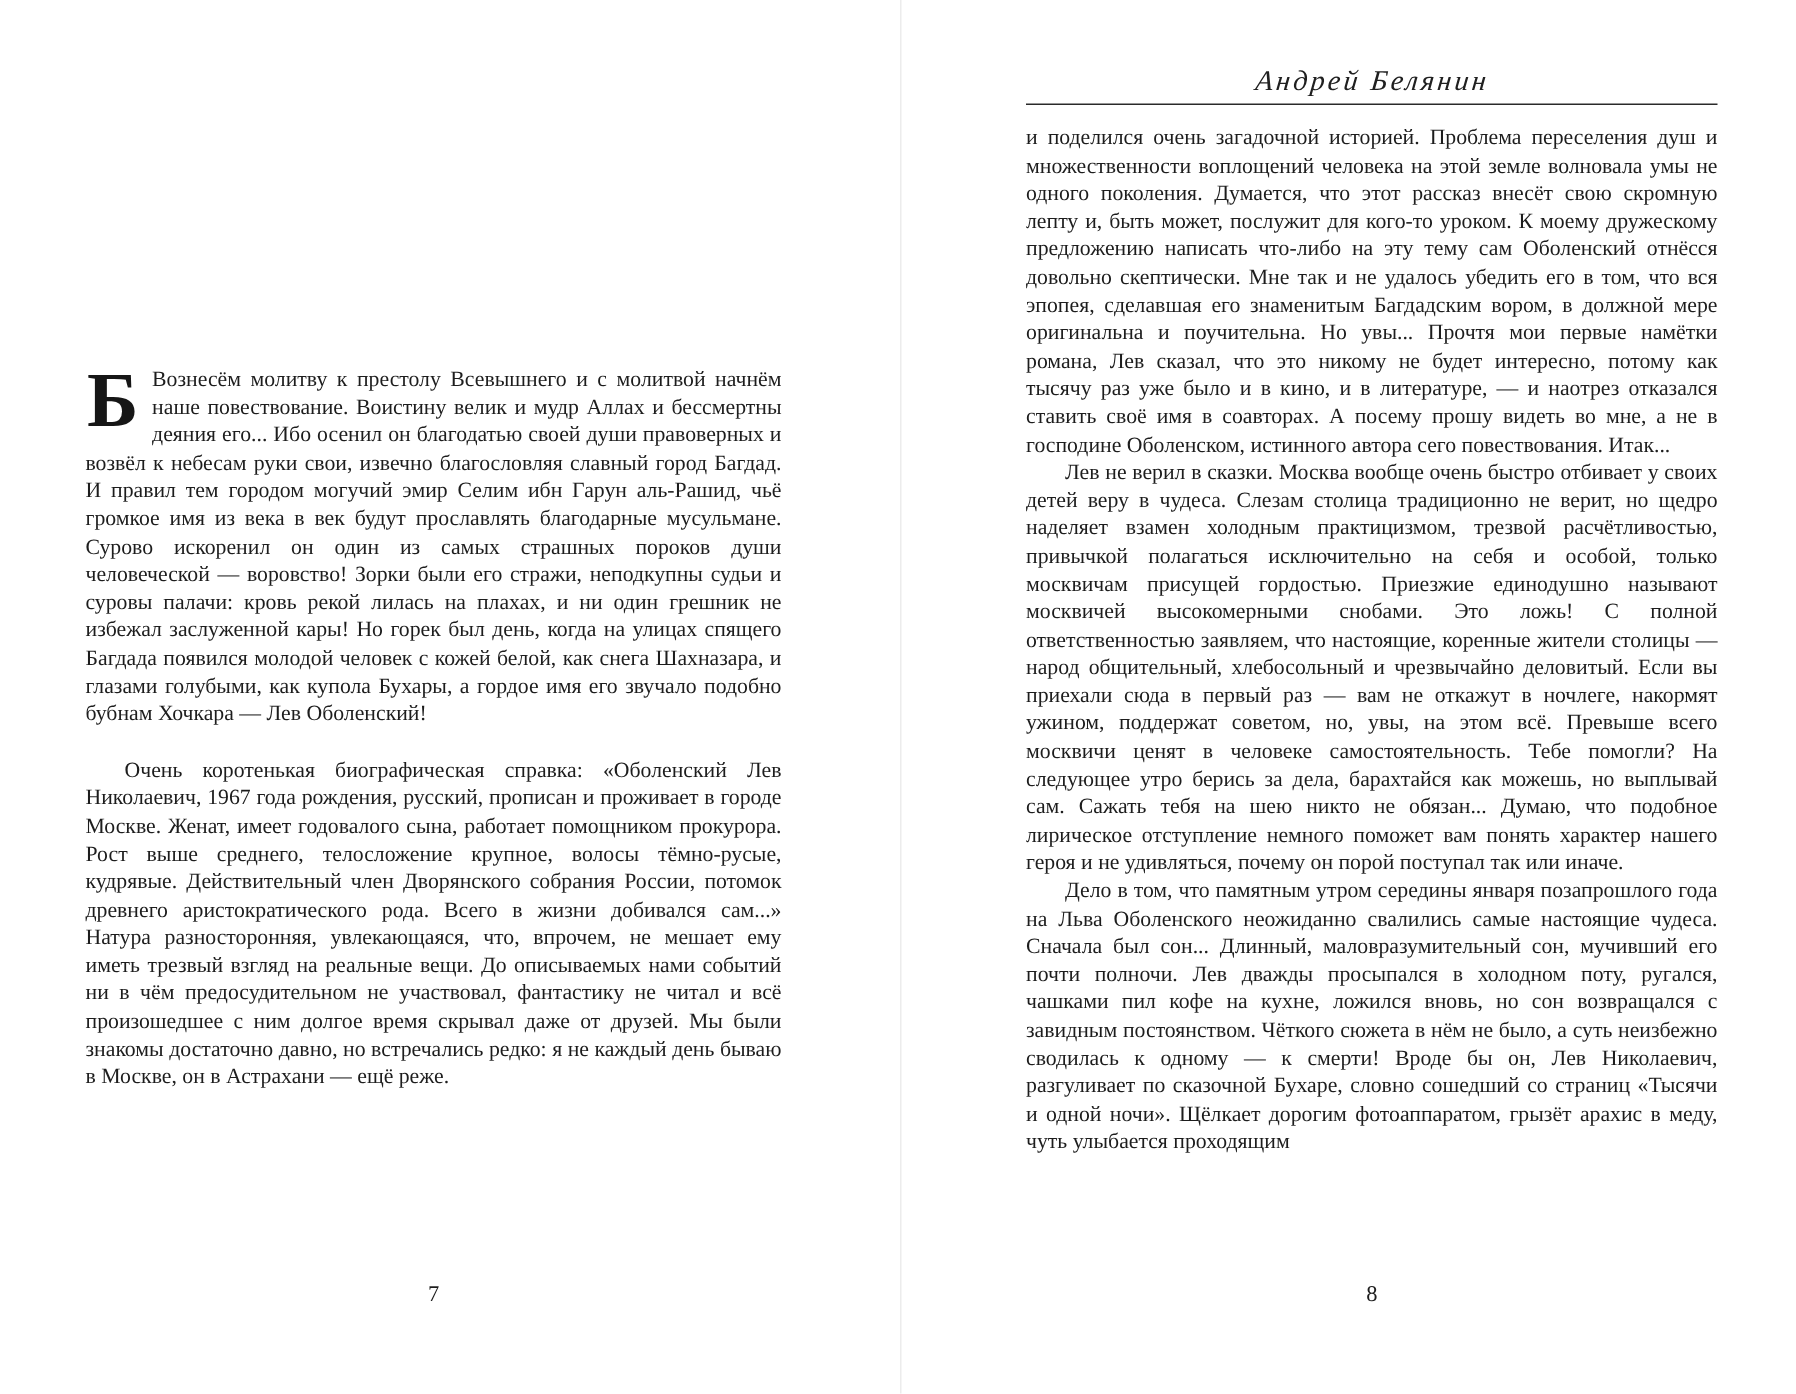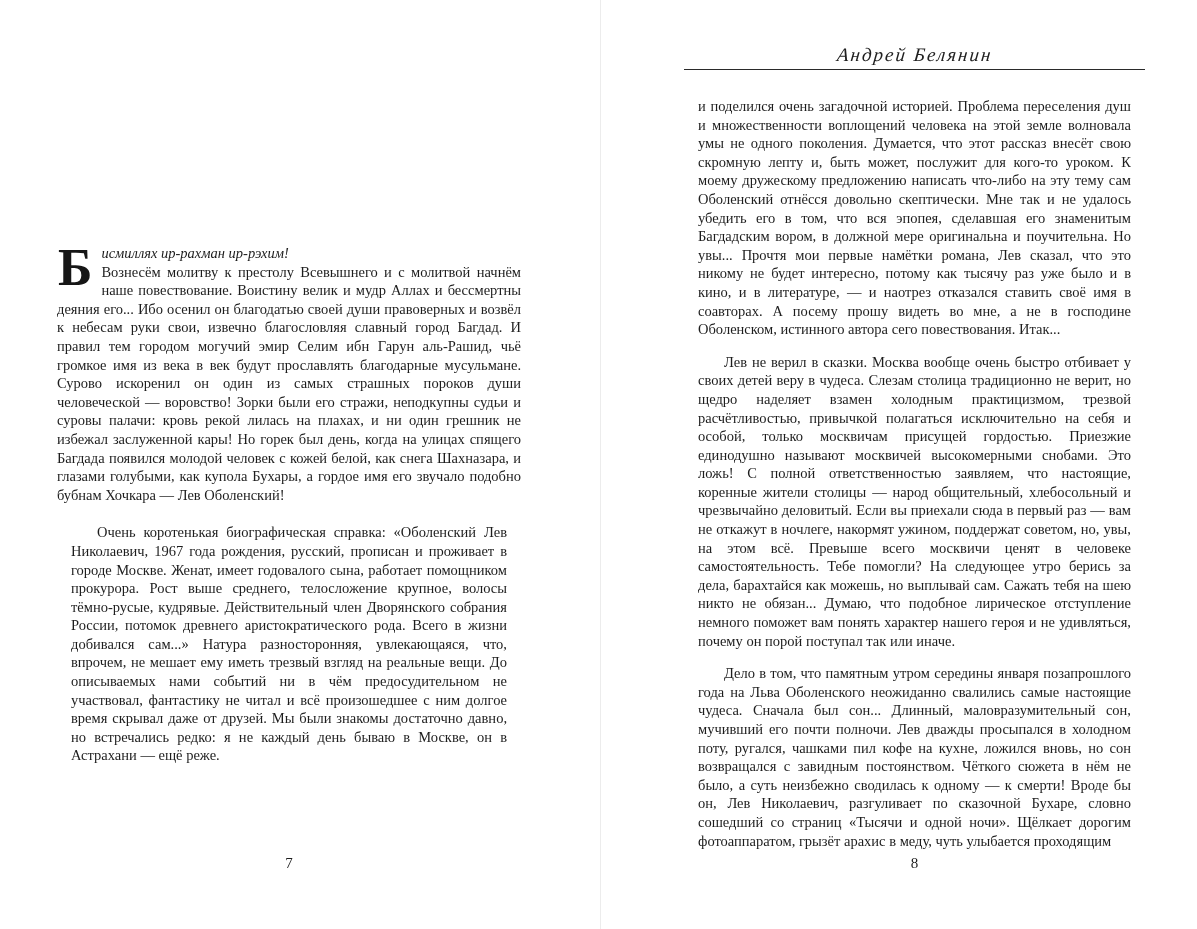--- a/index.html
+++ b/index.html
@@ -48,21 +48,21 @@
     font-weight: bold;
     padding: 2px 9px 0 1px;
     color: #161616;
   }
   .opening-italic {
     font-style: italic;
   }
   .opening-body { }
 
   p.para {
-    margin: 14px;
+    margin: 0;
     text-indent: 26px;
   }
   p.para.no-indent { text-indent: 0; }
 
   .page-header {
     margin-top: 44px;
     text-align: center;
   }
   .author-name {
     display: inline-block;
@@ -92,21 +92,20 @@
 </style>
 </head>
 <body>
 
 <div class="seam"></div>
 
 <div class="page page-left">
   <div class="body-text left-content">
     <div class="opening-block">
       <span class="drop-cap">Б</span>
-      <div class="opening-italic">исмиллях ир-рахман ир-рэхим!</div>
       <div class="opening-body">Вознесём молитву к престолу Всевышнего и с молитвой начнём наше повествование. Воистину велик и мудр Аллах и бессмертны деяния его... Ибо осенил он благодатью своей души правоверных и возвёл к небесам руки свои, извечно благословляя славный город Багдад. И правил тем городом могучий эмир Селим ибн Гарун аль-Рашид, чьё громкое имя из века в век будут прославлять благодарные мусульмане. Сурово искоренил он один из самых страшных пороков души человеческой — воровство! Зорки были его стражи, неподкупны судьи и суровы палачи: кровь рекой лилась на плахах, и ни один грешник не избежал заслуженной кары! Но горек был день, когда на улицах спящего Багдада появился молодой человек с кожей белой, как снега Шахназара, и глазами голубыми, как купола Бухары, а гордое имя его звучало подобно бубнам Хочкара — Лев Оболенский!</div>
     </div>
     <p class="para">Очень коротенькая биографическая справка: «Оболенский Лев Николаевич, 1967 года рождения, русский, прописан и проживает в городе Москве. Женат, имеет годовалого сына, работает помощником прокурора. Рост выше среднего, телосложение крупное, волосы тёмно-русые, кудрявые. Действительный член Дворянского собрания России, потомок древнего аристократического рода. Всего в жизни добивался сам...» Натура разносторонняя, увлекающаяся, что, впрочем, не мешает ему иметь трезвый взгляд на реальные вещи. До описываемых нами событий ни в чём предосудительном не участвовал, фантастику не читал и всё произошедшее с ним долгое время скрывал даже от друзей. Мы были знакомы достаточно давно, но встречались редко: я не каждый день бываю в Москве, он в Астрахани — ещё реже.</p>
   </div>
   <div class="page-number">7</div>
 </div>
 
 <div class="page page-right">
   <div class="page-header">
     <span class="author-name">Андрей Белянин</span>

